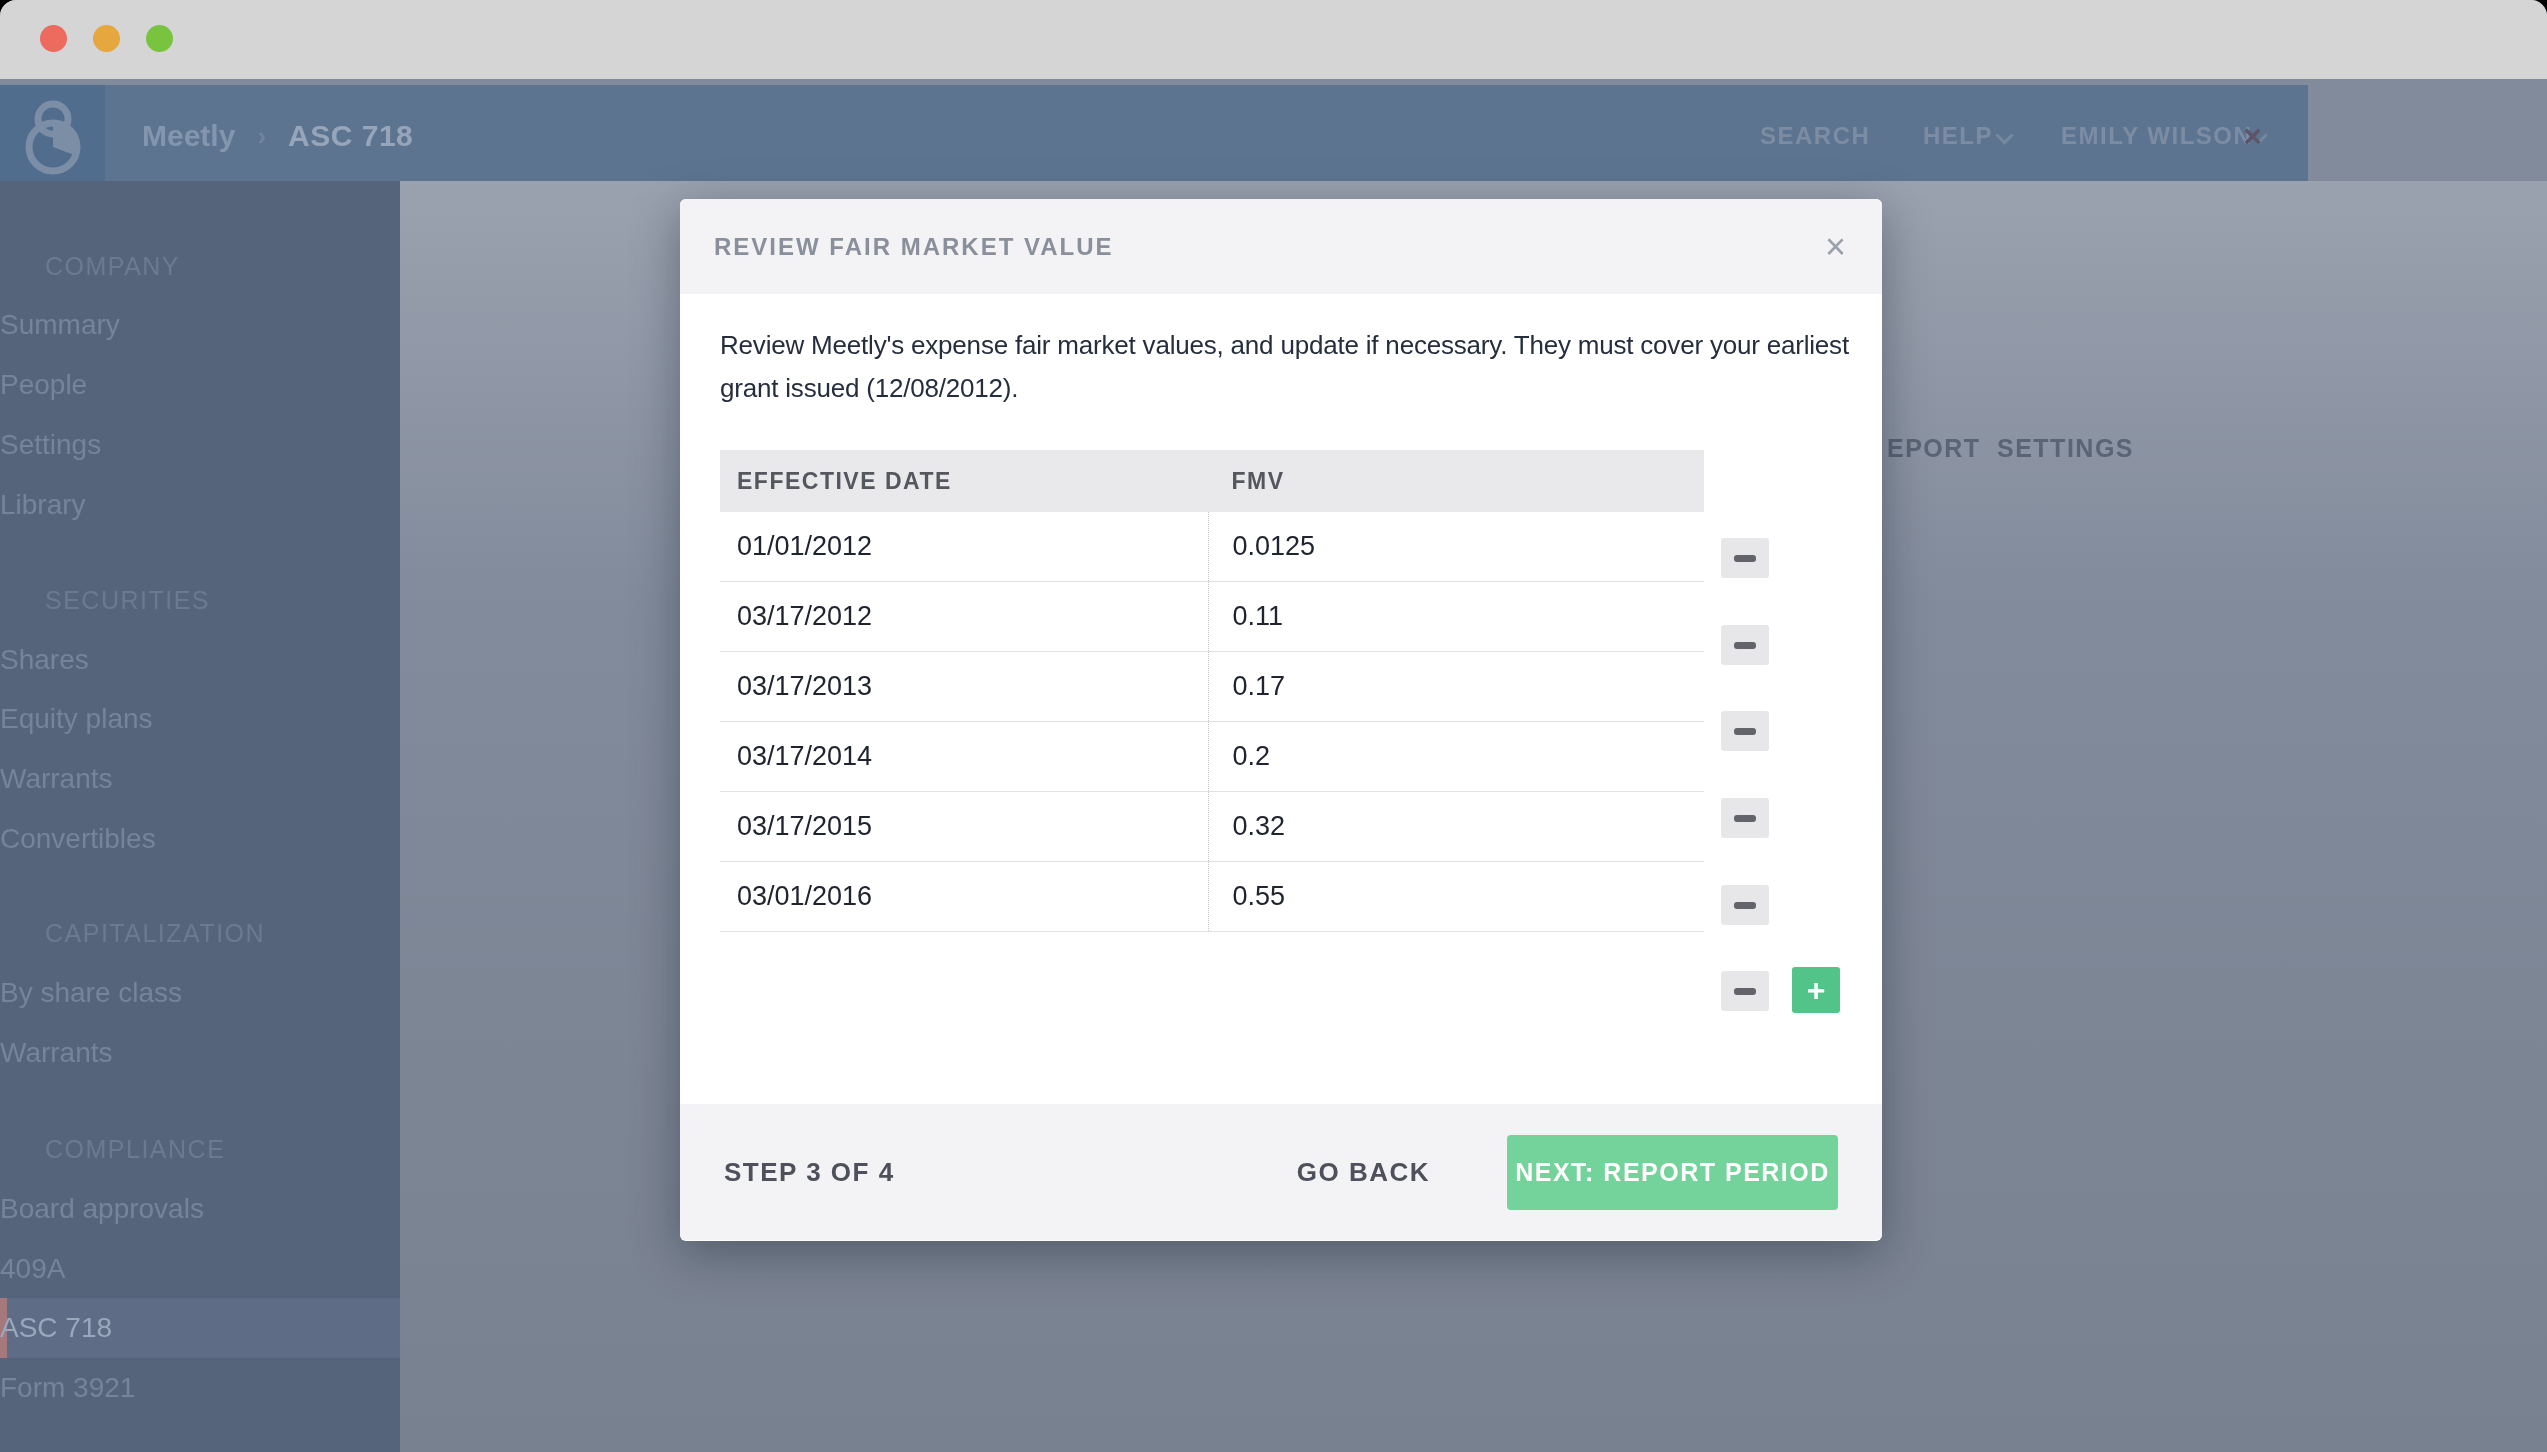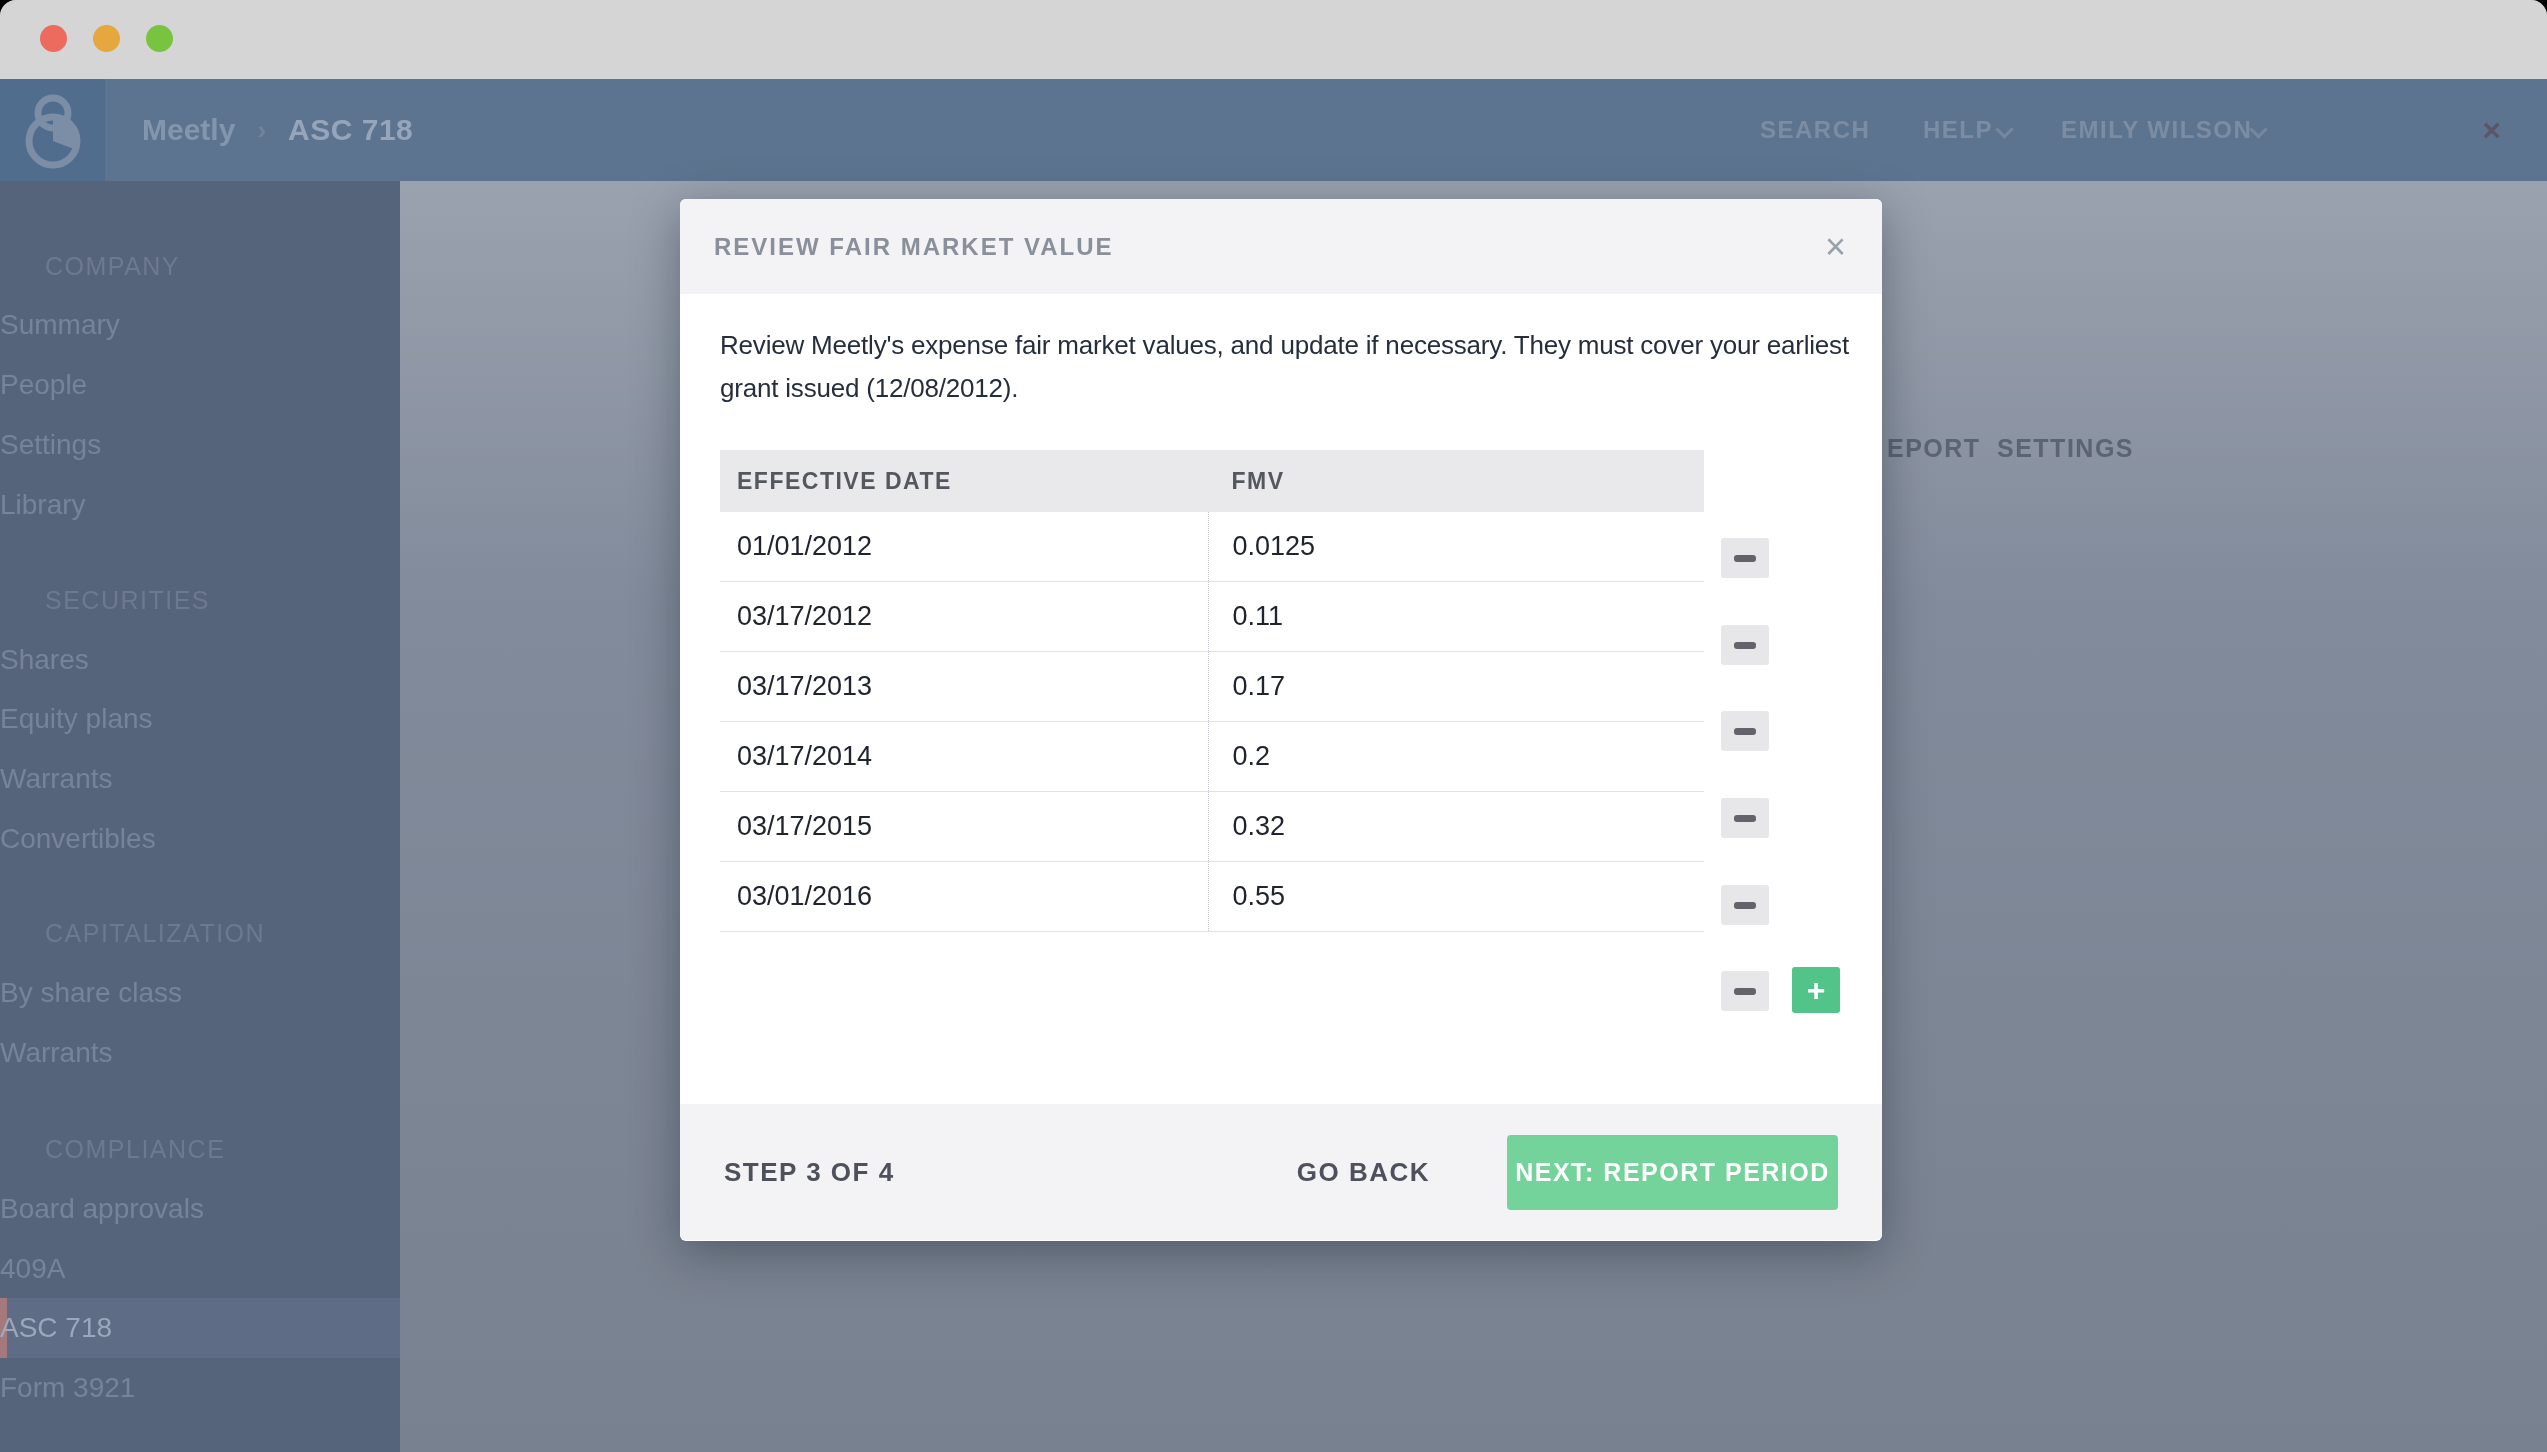--- a/index.html
+++ b/index.html
@@ -7,21 +7,21 @@
   #window { position:absolute; inset:0; border-radius:16px 16px 0 0; overflow:hidden; background:var(--content-mid); }
 
   
   #chrome { position:absolute; left:0; top:0; width:2547px; height:79px; background:var(--chrome-bg); }
   .light { position:absolute; top:25px; width:27px; height:27px; border-radius:50%; }
   #light-close { left:40px; background:var(--light-red); }
   #light-min { left:93px; background:var(--light-yellow); }
   #light-zoom { left:146px; background:var(--light-green); }
 
   
-  #navbar { position:absolute; left:0; top:79px; width:2547px; height:102px; background:var(--nav-bg); }
+  #navbar { position:absolute; left:0; top:85px; width:2308px; height:102px; background:var(--nav-bg); }
   #logo-box { position:absolute; left:0; top:0; width:105px; height:102px; background:var(--logo-bg); display:flex; align-items:center; justify-content:center; }
   #breadcrumb { position:absolute; left:142px; top:0; height:102px; display:flex; align-items:center; gap:22px; font-size:30px; }
   #crumb-company { color:var(--crumb-a); font-weight:bold; }
   #crumb-sep { color:var(--crumb-sep); font-size:26px; font-weight:bold; }
   #crumb-page { color:var(--crumb-b); font-weight:bold; letter-spacing:0.5px; }
   .nav-item { position:absolute; top:0; height:102px; display:flex; align-items:center; color:var(--nav-text); font-size:24px; font-weight:bold; letter-spacing:1.5px; }
   .caret { position:absolute; top:44px; width:13px; height:13px; border-right:3px solid var(--nav-text); border-bottom:3px solid var(--nav-text); transform:rotate(45deg); opacity:.8; }
   #demo-panel { position:absolute; right:0; top:0; width:244px; height:102px; background:var(--demo-bg); display:flex; align-items:center; justify-content:center; gap:12px; }
   #demo-label { color:var(--demo-text); font-size:27px; font-weight:bold; letter-spacing:2px; }
   #demo-close { position:absolute; right:46px; top:0; height:102px; display:flex; align-items:center; color:var(--demo-x); font-size:32px; font-weight:bold; }

